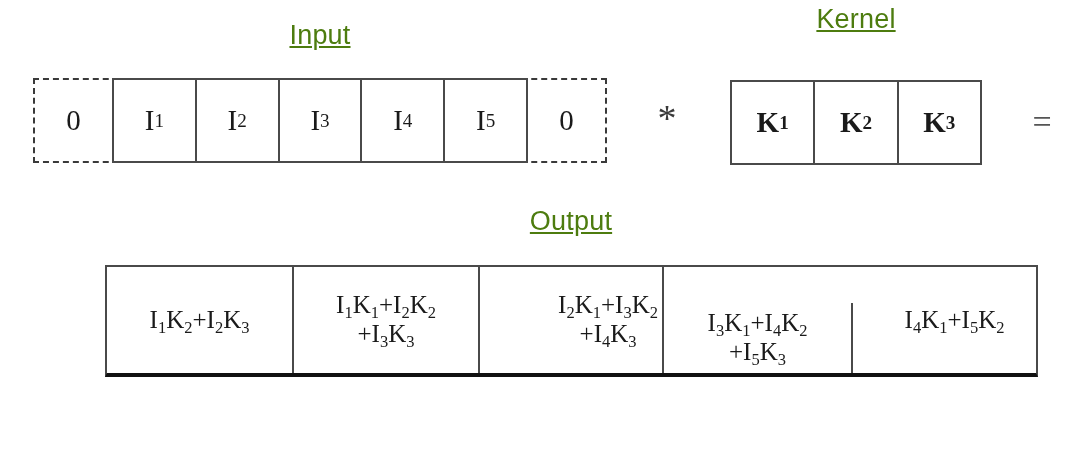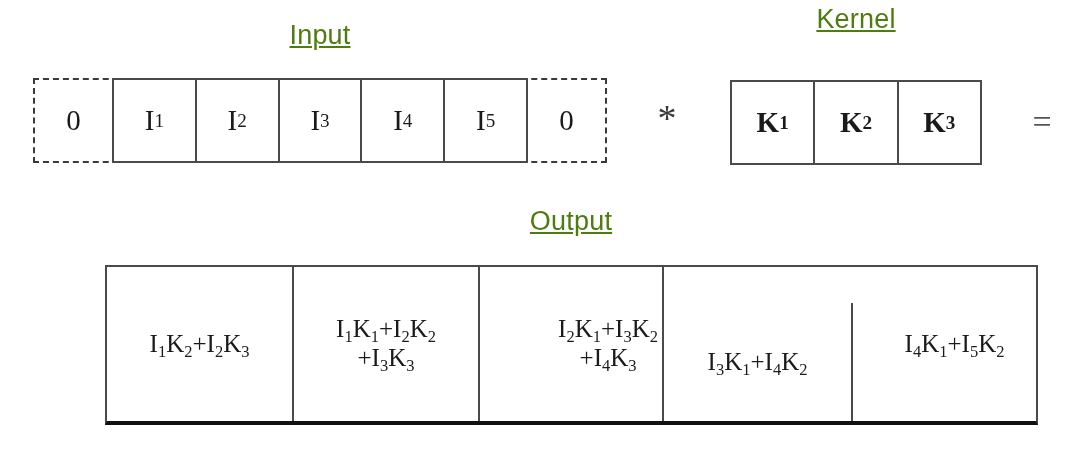--- a/index.html
+++ b/index.html
@@ -126,21 +126,21 @@
     font-size: 34px;
     line-height: 44px;
     color: #555555;
   }
 
   
   #output-row {
     left: 105px;
     top: 265px;
     width: 933px;
-    height: 160px;
+    height: 112px;
     border: 2px solid #4a4a4a;
     border-bottom: 4px solid #111111;
     box-sizing: border-box;
   }
   #output-row .cell {
     border-right: 2px solid #4a4a4a;
     font-size: 25px;
     padding: 0 4px;
   }
   #output-row .cell:last-child { border-right: none; padding-left: 24px; }
@@ -209,20 +209,21 @@
       </div>
       <div class="cell">
         <span class="expr">
           <span class="expr-line">I<sub>2</sub>K<sub>1</sub>+I<sub>3</sub>K<sub>2</sub></span>
           <span class="expr-line">+I<sub>4</sub>K<sub>3</sub></span>
         </span>
       </div>
       <div class="cell">
         <span class="expr">
           <span class="expr-line">I<sub>3</sub>K<sub>1</sub>+I<sub>4</sub>K<sub>2</sub></span>
+          <span class="expr-line">+I<sub>5</sub>K<sub>3</sub></span>
         </span>
       </div>
       <div class="cell">
         <span class="expr">
           <span class="expr-line">I<sub>4</sub>K<sub>1</sub>+I<sub>5</sub>K<sub>2</sub></span>
         </span>
       </div>
     </div>
 
 </div>

